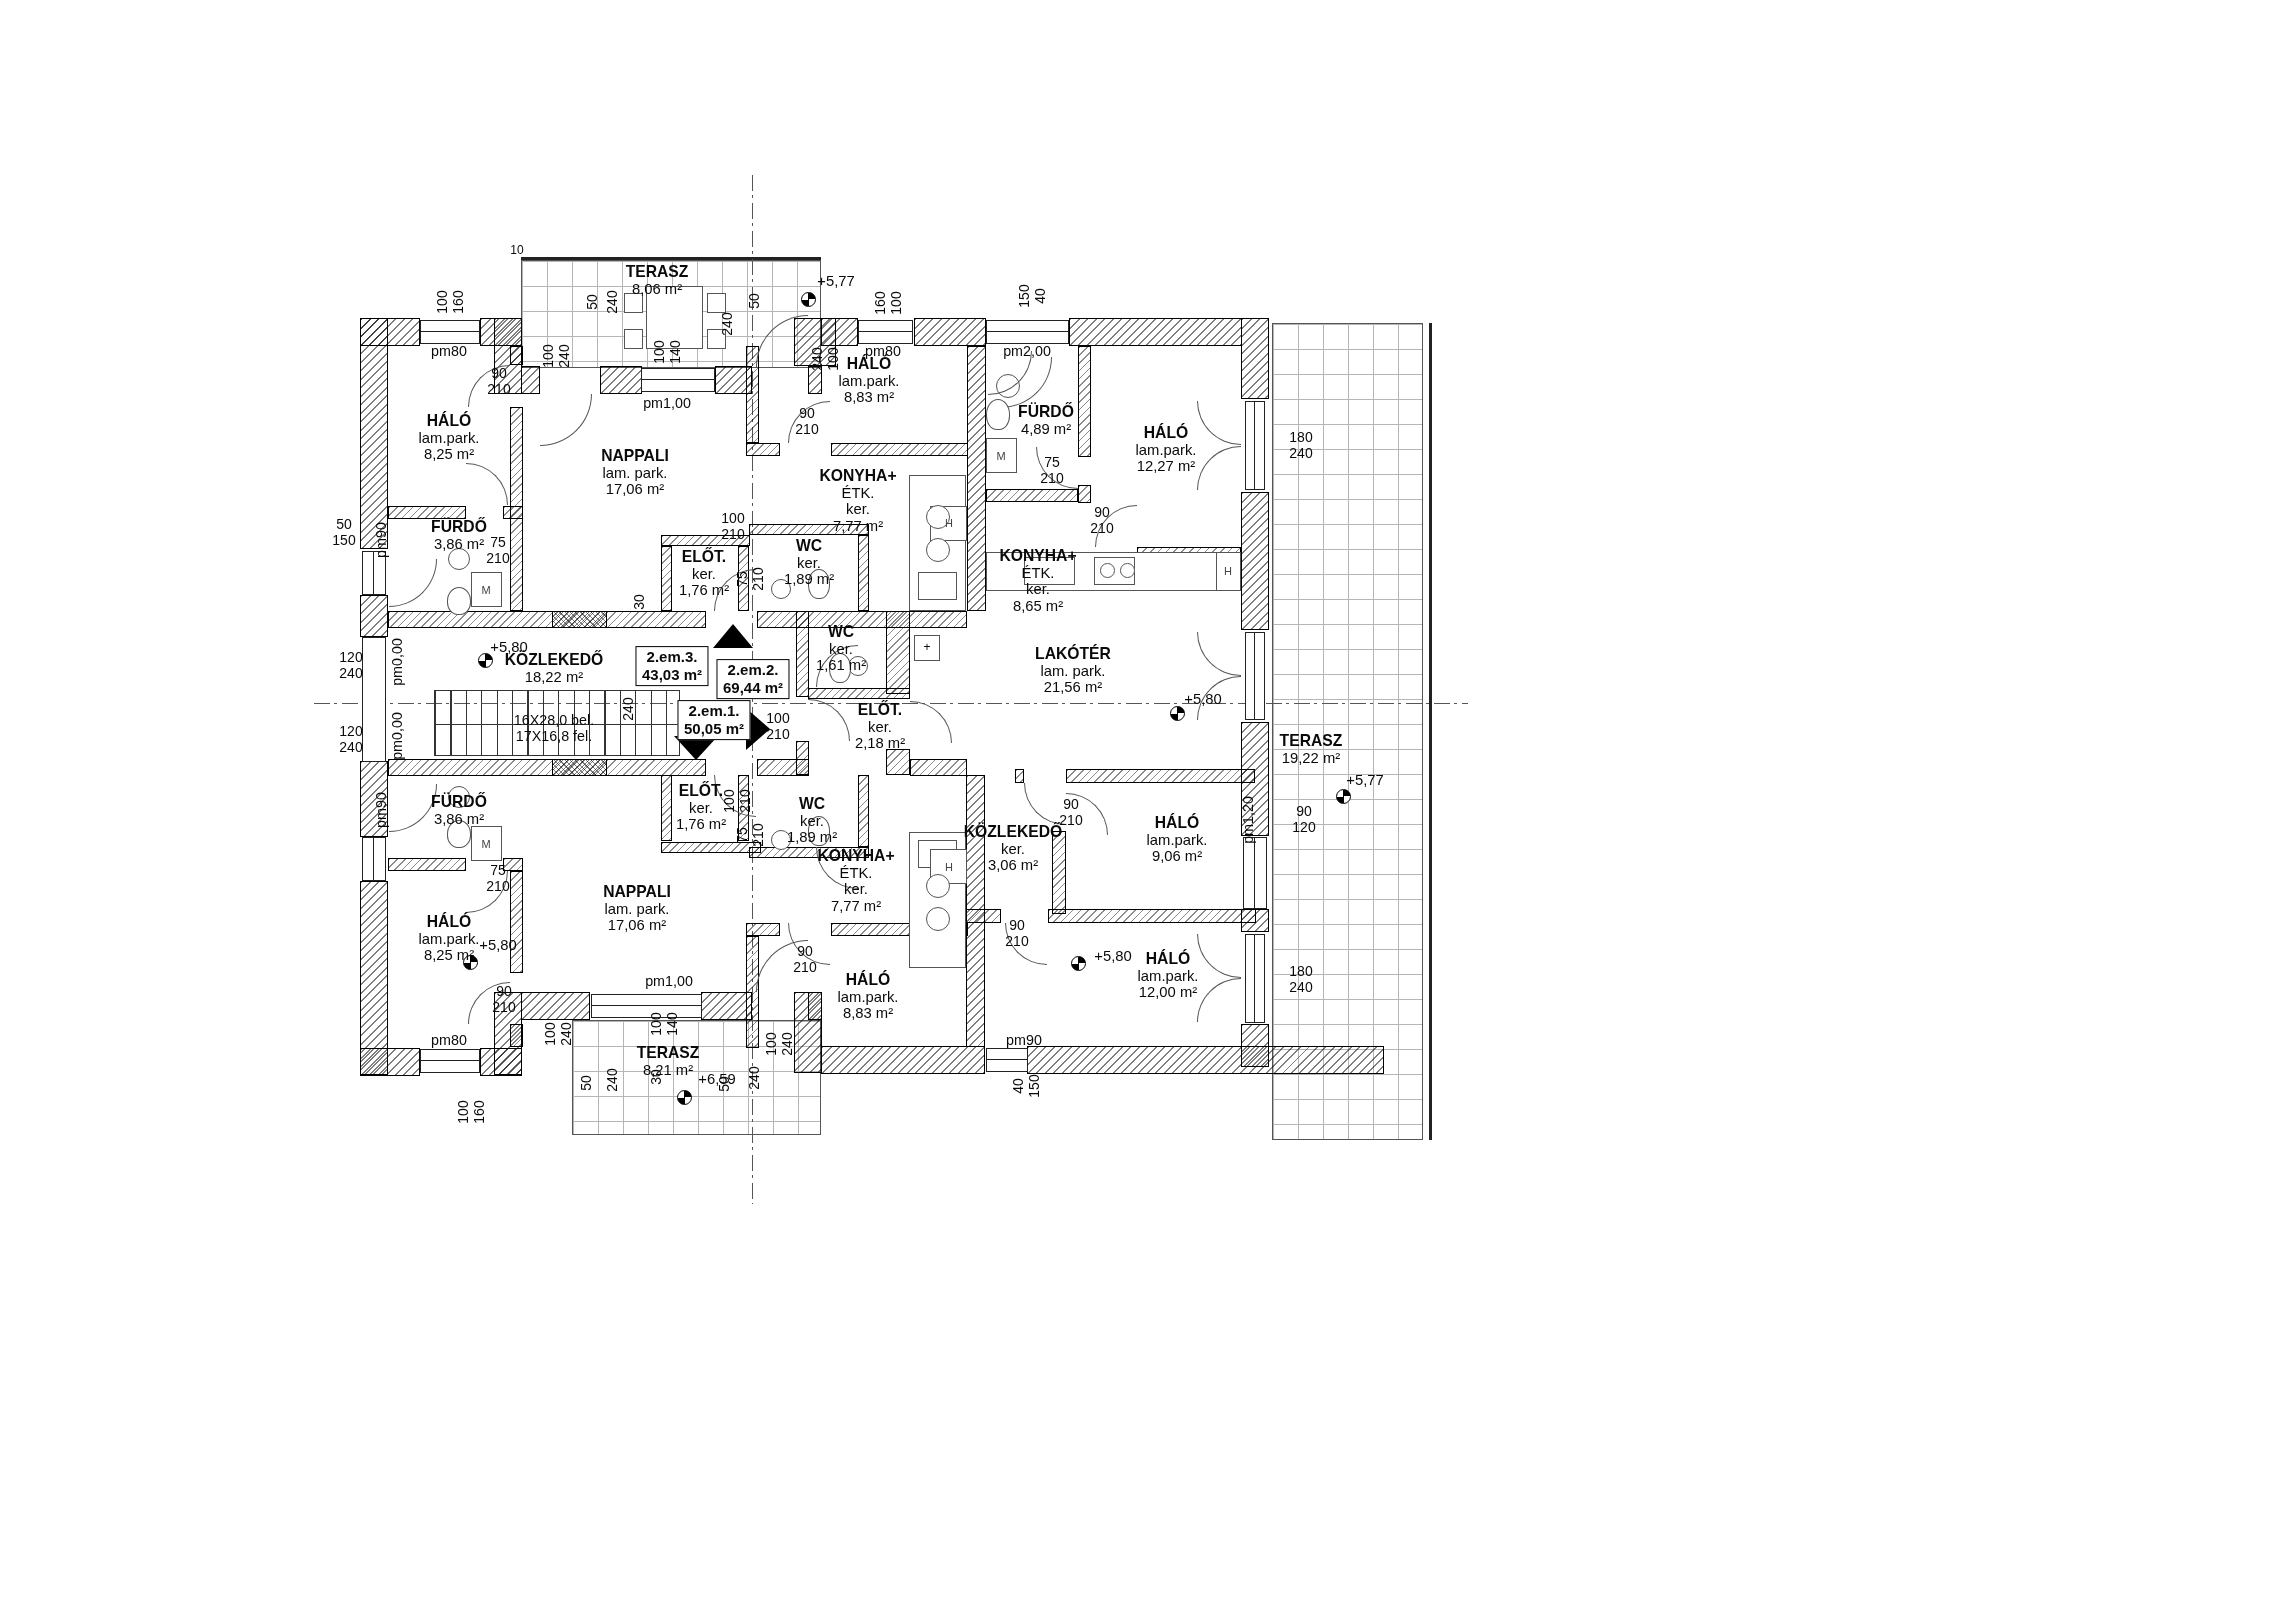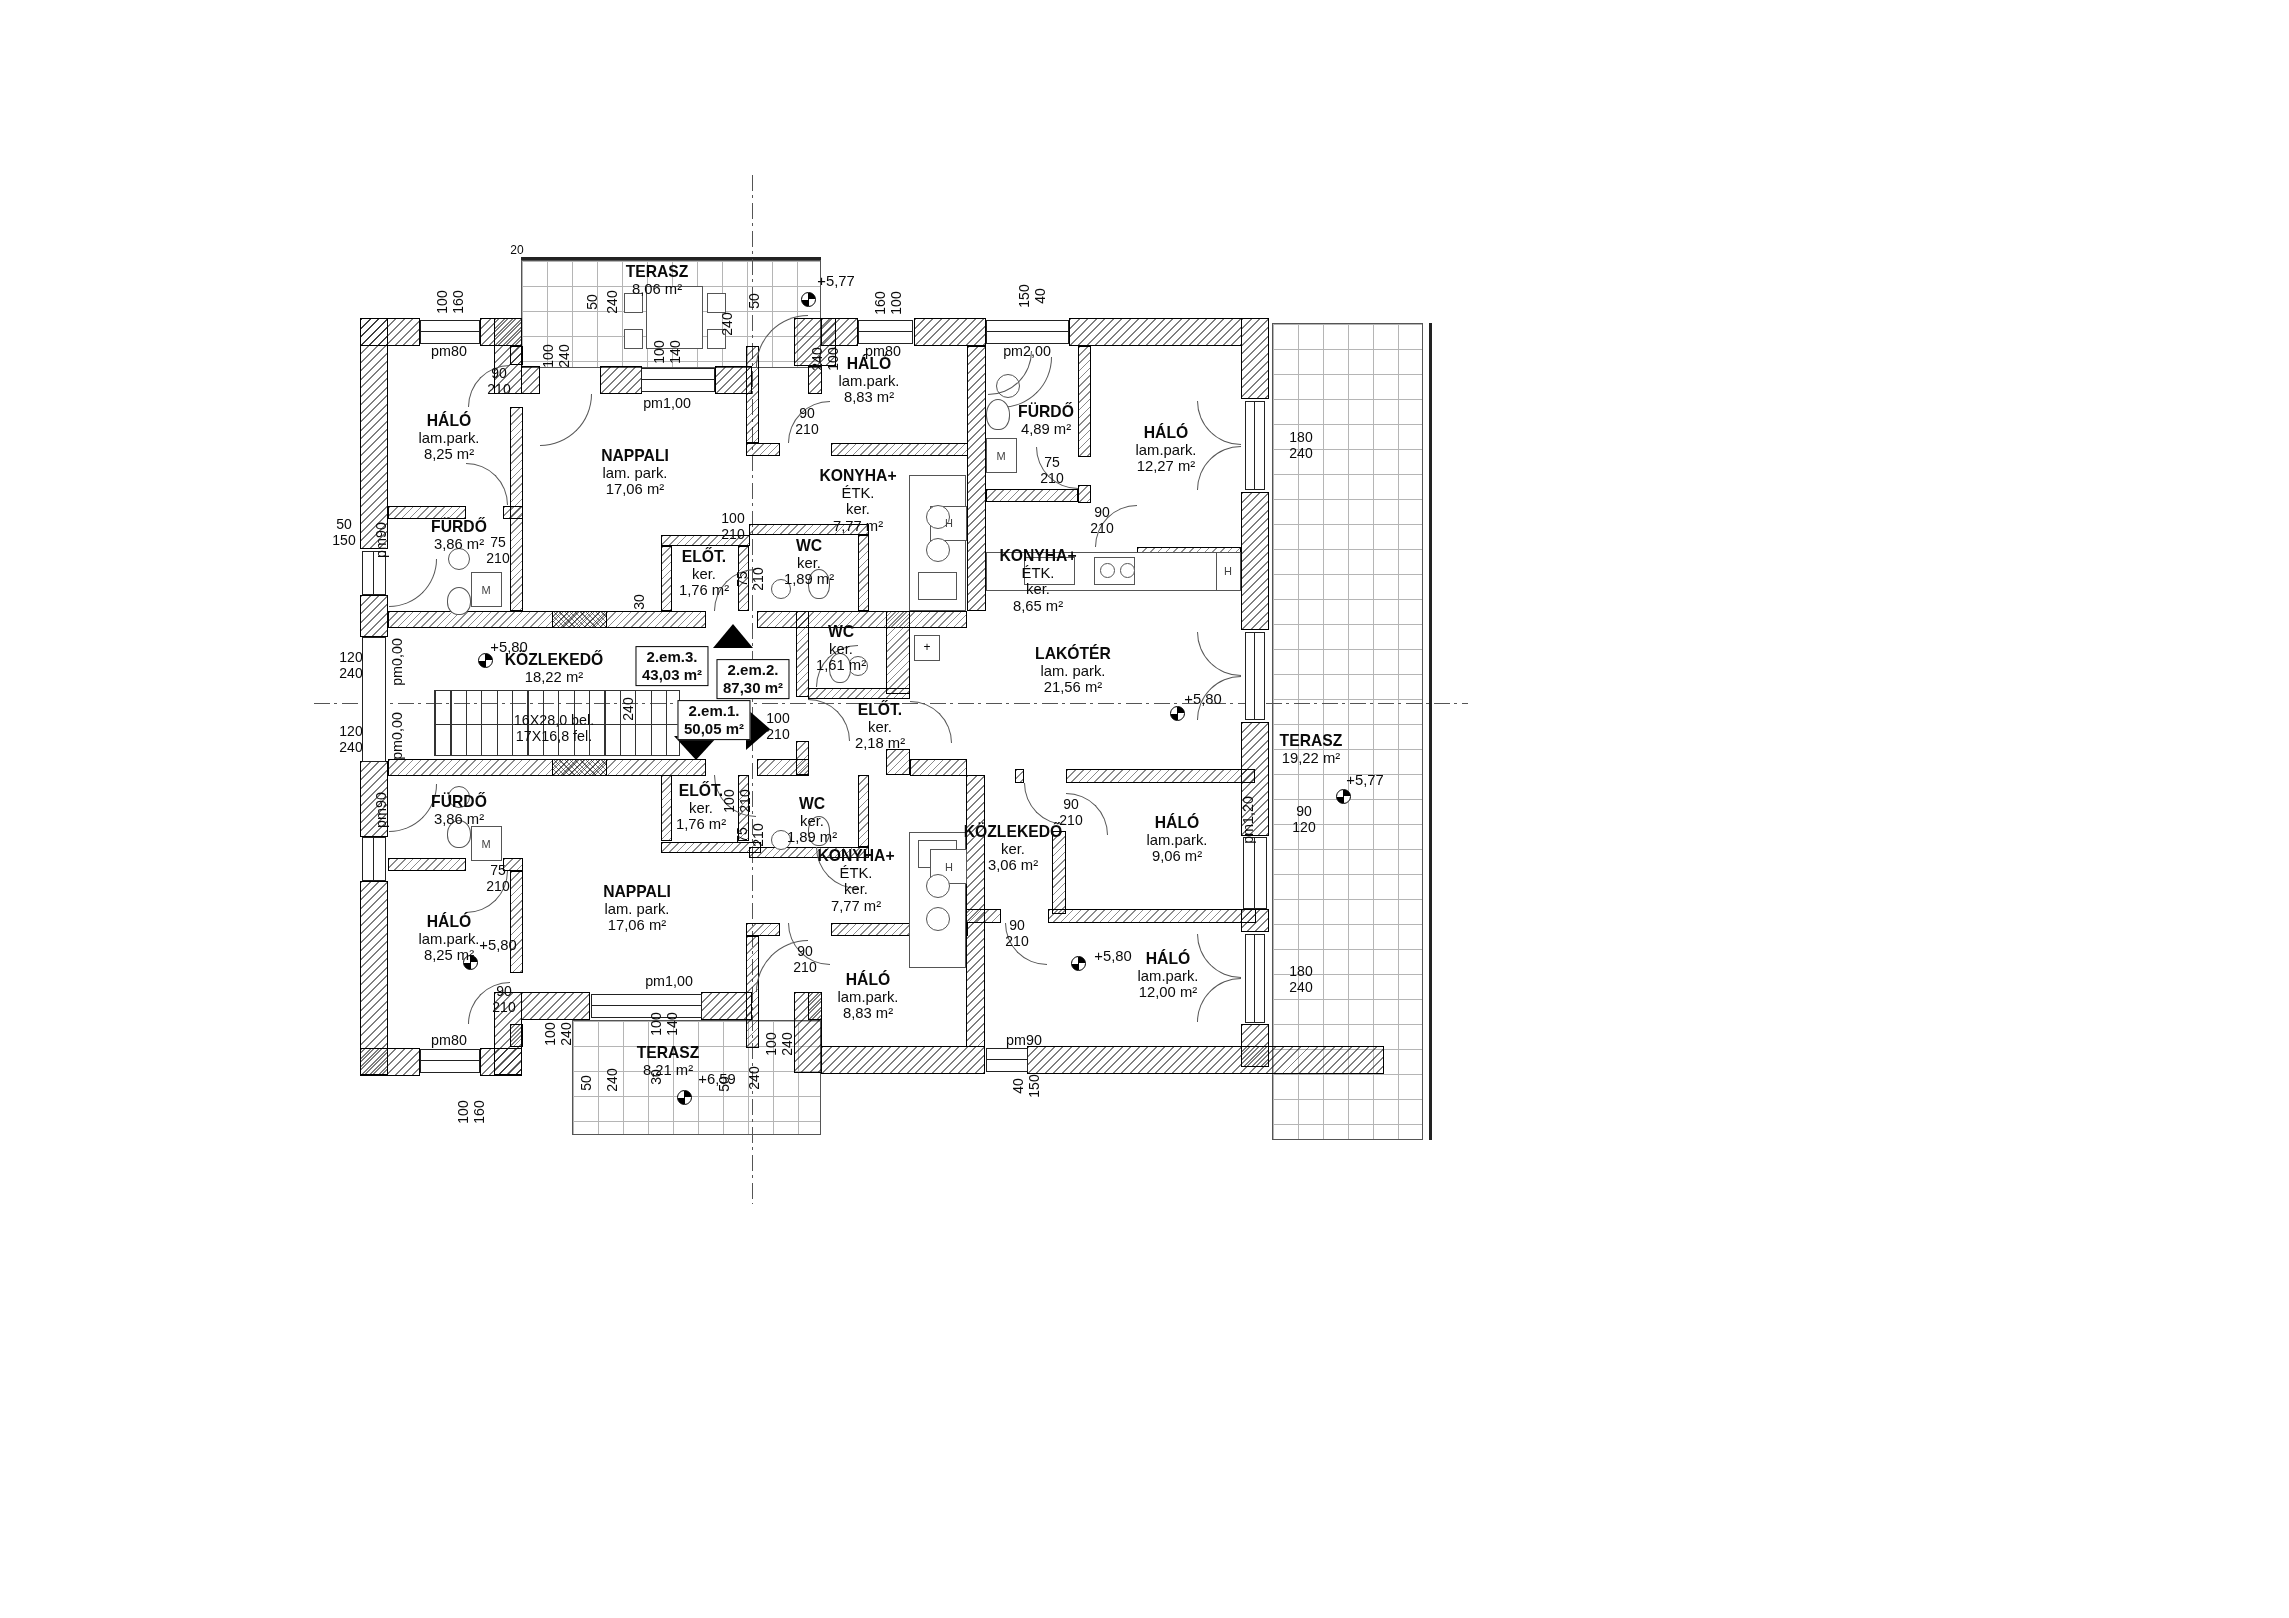--- a/index.html
+++ b/index.html
@@ -321,21 +321,21 @@
 ker.
 7,77 m²</div>
       <div class="lbl room" style="left: 868px; top: 997px;">HÁLÓ
 lam.park.
 8,83 m²</div>
       <div class="lbl room" style="left: 668px; top: 1061px;">TERASZ
 8,21 m²</div>
       <div class="lbl apt" style="left: 672px; top: 666px;">2.em.3.
 43,03 m²</div>
       <div class="lbl apt" style="left: 753px; top: 679px;">2.em.2.
-87,30 m²</div>
+69,44 m²</div>
       <div class="lbl apt" style="left: 714px; top: 720px;">2.em.1.
 50,05 m²</div>
       <div class="lbl stxt" style="left: 554px; top: 728px;">16X28,0 bel.
 17X16,8 fel.</div>
       <div class="lbl level" style="left: 836px; top: 281px;">+5,77</div>
       <div class="lbl level" style="left: 509px; top: 647px;">+5,80</div>
       <div class="lbl level" style="left: 1203px; top: 699px;">+5,80</div>
       <div class="lbl level" style="left: 1365px; top: 780px;">+5,77</div>
       <div class="lbl level" style="left: 1113px; top: 956px;">+5,80</div>
       <div class="lbl level" style="left: 498px; top: 945px;">+5,80</div>
@@ -420,21 +420,21 @@
       <div class="lbl dim rot" style="left: 587px; top: 1083px;">50</div>
       <div class="lbl dim rot" style="left: 613px; top: 1080px;">240</div>
       <div class="lbl dim rot" style="left: 725px; top: 1084px;">50</div>
       <div class="lbl dim rot" style="left: 755px; top: 1078px;">240</div>
       <div class="lbl dim rot" style="left: 559px; top: 1034px;">100
 240</div>
       <div class="lbl dim rot" style="left: 472px; top: 1112px;">100
 160</div>
       <div class="lbl dim rot" style="left: 1027px; top: 1086px;">40
 150</div>
-      <div class="lbl mark" style="left: 517px; top: 251px;">20</div>
+      <div class="lbl mark" style="left: 517px; top: 251px;">10</div>
       <div class="lbl mark" style="left: 927px; top: 648px;">+</div>
       <div class="lbl fx" style="left: 486px; top: 590px;">M</div>
       <div class="lbl fx" style="left: 1001px; top: 456px;">M</div>
       <div class="lbl fx" style="left: 486px; top: 844px;">M</div>
       <div class="lbl fx" style="left: 949px; top: 523px;">H</div>
       <div class="lbl fx" style="left: 1228px; top: 571px;">H</div>
       <div class="lbl fx" style="left: 949px; top: 867px;">H</div>
     </div>
 </div>
 

